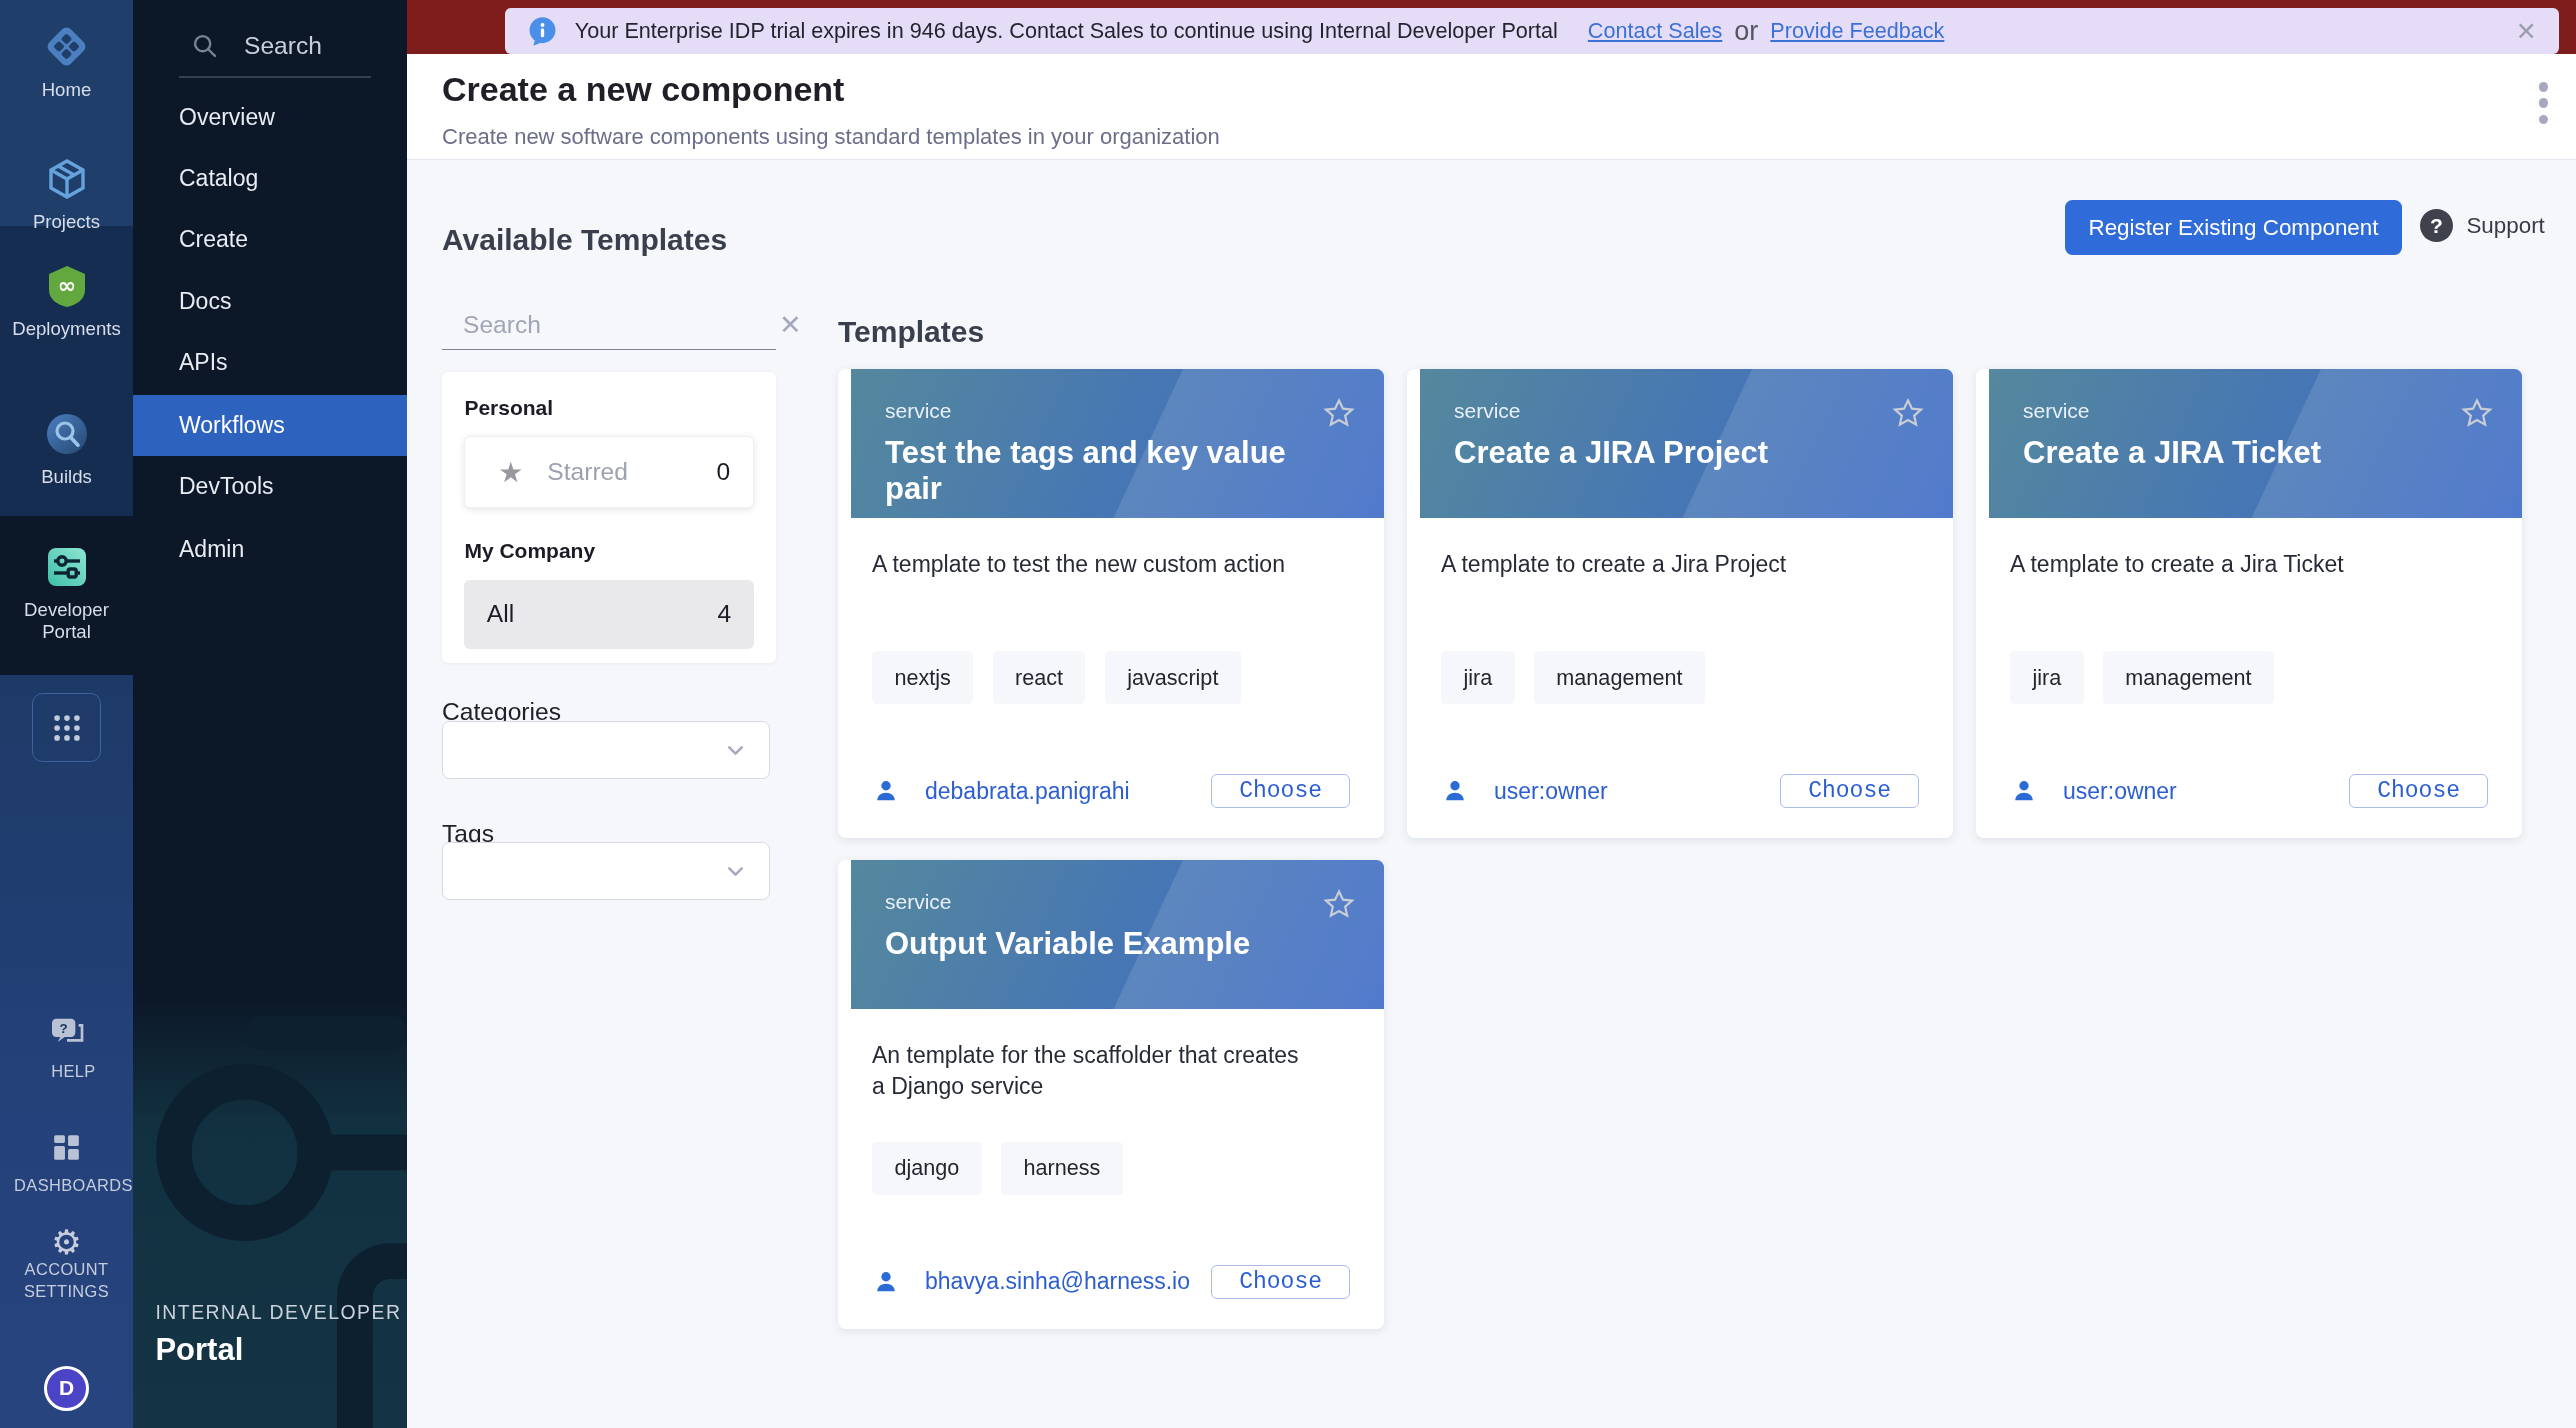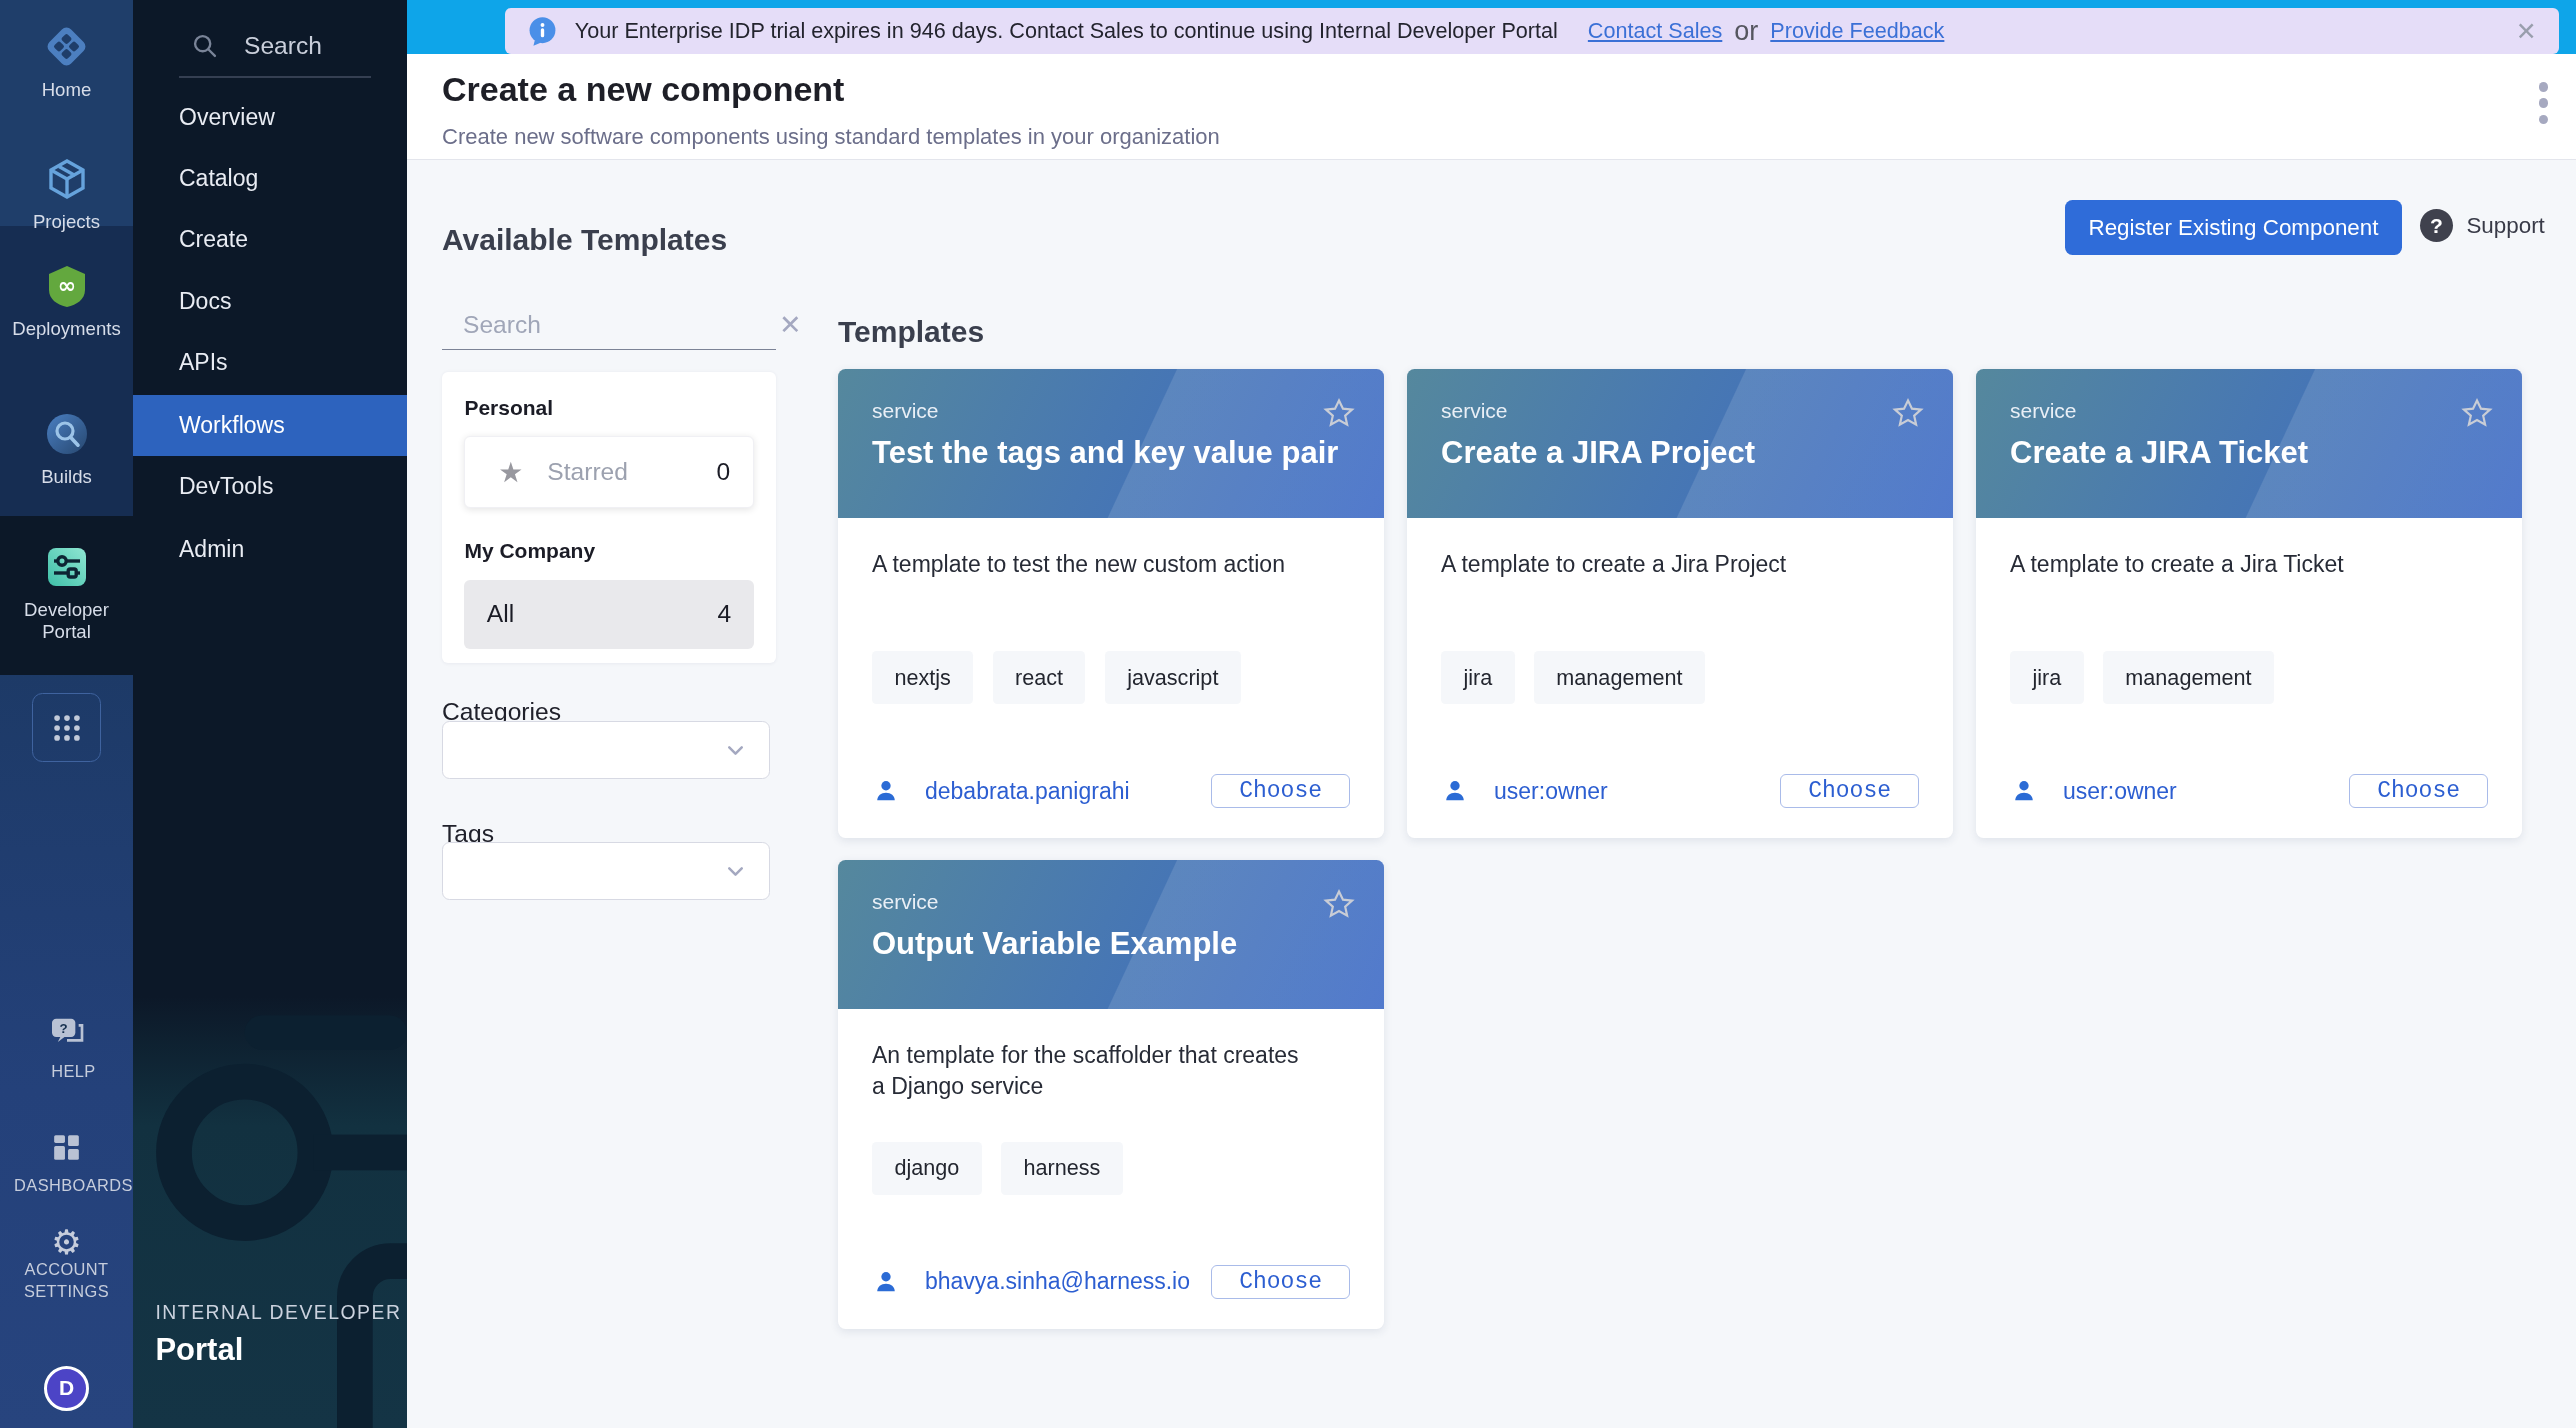--- a/index.html
+++ b/index.html
@@ -29,21 +29,21 @@
   .pitem { position:absolute; left:0; width:274px; height:61px; line-height:61px; padding-left:46px;
            font-size:23px; color:#E9ECF3; }
   .pitem.active { background:#2D63BE; color:#FFFFFF; }
   .panel-deco { position:absolute; left:0; top:996px; width:274px; height:432px;
                 background:linear-gradient(180deg, rgba(18,49,64,0) 0%, #123140 30%, #143445 100%); }
   .brand { position:absolute; left:22.4px; top:1301px; }
   .brand .l1 { font-size:19.4px; letter-spacing:1.5px; color:#CBD2DE; }
   .brand .l2 { font-size:31px; font-weight:bold; color:#FFFFFF; margin-top:7.5px; }
 
   
-  #content { position:absolute; left:407px; top:0; width:2169px; height:1428px; background:#0ea5e9; }
+  #content { position:absolute; left:407px; top:0; width:2169px; height:1428px; background:#7f1d1d; }
 
   .banner { position:absolute; left:98px; top:8.2px; width:2054px; height:46px; background:#E5DDF8; border-radius:6px;
             display:flex; align-items:center; padding:0 22.4px; }
   .banner .msg { margin-left:16.4px; font-size:21.6px; color:#23242E; }
   .banner .blink { margin-left:30px; font-size:21.6px; color:#3B70D6; text-decoration:underline; cursor:pointer; }
   .banner .or { margin-left:12px; font-size:27px; color:#55565F; }
   .banner .blink2 { margin-left:12px; font-size:21.6px; color:#3B70D6; text-decoration:underline; cursor:pointer; }
   .banner .bclose { margin-left:auto; font-size:25px; color:#999EAD; cursor:pointer; }
   .info-ic { width:31px; height:31px; position:relative; flex:0 0 auto; }
 
@@ -88,21 +88,21 @@
   .dd-box { position:absolute; left:35px; width:328px; height:58px; background:#fff; border:1.5px solid #D7D9E3;
             border-radius:7.5px; display:flex; align-items:center; justify-content:flex-end; padding-right:21px; cursor:pointer; }
 
   
   .tmpl-head { position:absolute; left:431px; top:155px; font-size:30px; font-weight:600; color:#3A3F4D; }
   .cards { position:absolute; left:431px; top:209px; display:grid; grid-template-columns:repeat(3,546px);
            grid-column-gap:23px; grid-row-gap:21.6px; }
   .card { width:546px; height:469px; background:#fff; border-radius:7.5px; overflow:hidden;
           box-shadow:0 2.2px 9px rgba(40,60,100,.10); position:relative; }
   .card-head { position:relative; height:149px; background:linear-gradient(115deg,#55889D 0%,#4878B2 48%,#3A68C6 100%);
-               padding:30px 34px; }
+               padding:30px 34px;margin-left:13px; }
   .card-head::after { content:""; position:absolute; inset:0;
                       background:linear-gradient(115deg, rgba(255,255,255,0) 55%, rgba(255,255,255,.12) 55.2%); }
   .card-kind { font-size:21px; color:#E9EFF6; position:relative; z-index:1; }
   .card-title { margin-top:12px; font-size:31px; font-weight:bold; color:#FFFFFF; position:relative; z-index:1; }
   .card-star { position:absolute; top:28px; right:28px; z-index:2; cursor:pointer; }
   .card-body { height:320px; padding:31px 34px 30px; display:flex; flex-direction:column;gap:40px; }
   .card-desc { font-size:23px; color:#272B36; line-height:1.35; }
   .chips { display:flex; gap:19.4px; margin-top:auto; }
   .chip { background:#F5F7FA; border-radius:4.5px; padding:13.4px 22.4px; font-size:21.6px; color:#23262F; }
   .card-foot { margin-top:30px; display:flex; align-items:center; }

